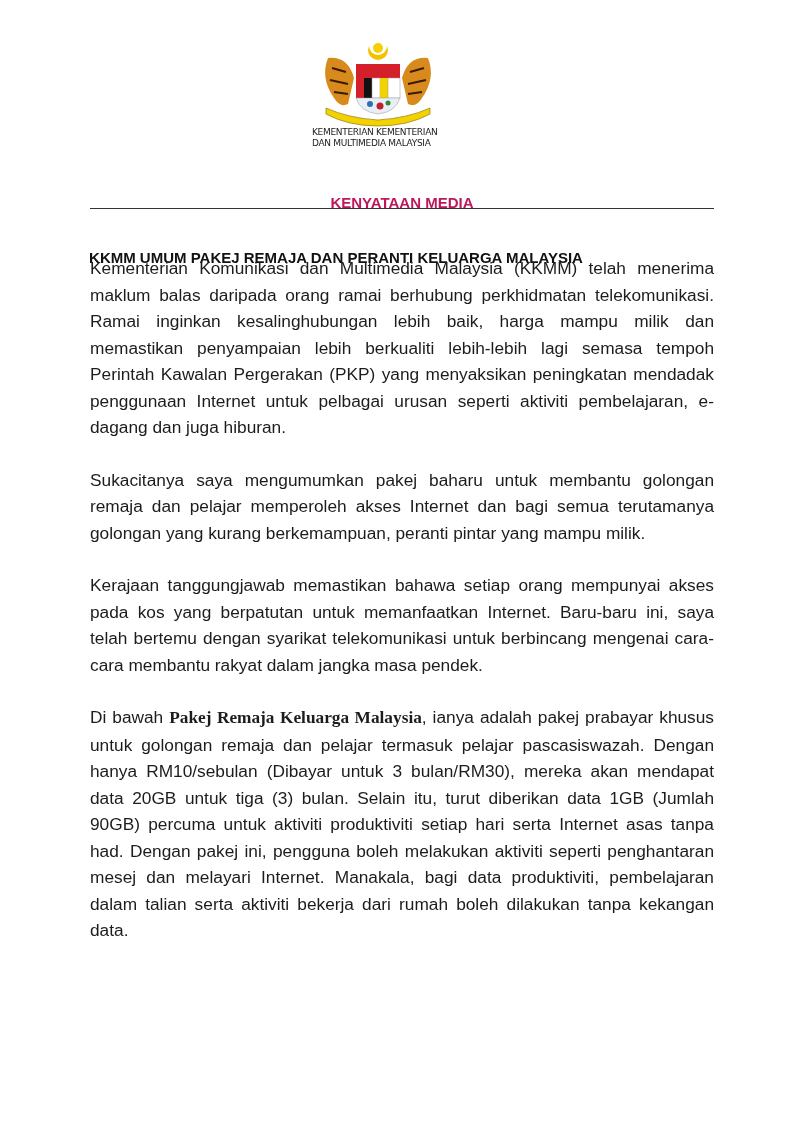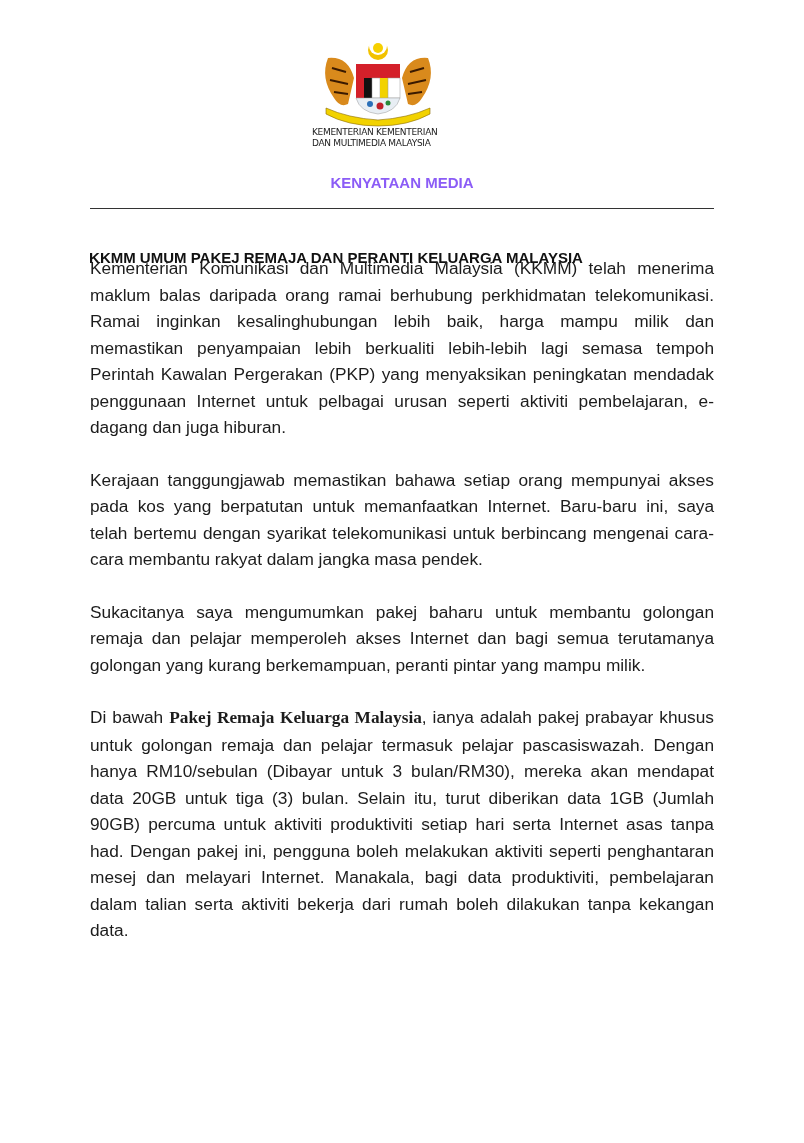--- a/index.html
+++ b/index.html
@@ -1,19 +1,19 @@
 <!DOCTYPE html>
 <html><head>
 <meta charset="utf-8">
 <style>
   html, body { margin: 0; padding: 0; background: #ffffff; }
   body { width: 804px; height: 1143px; position: relative; overflow: hidden; font-family: "Liberation Sans", sans-serif; color: #1a1a1a; }
   .logo { position: absolute; left: 318px; top: 38px; width: 120px; height: 90px; }
   .ministry { position: absolute; left: 312px; top: 127px; font-family: "DejaVu Sans", sans-serif; font-size: 9px; line-height: 11px; color: #222; letter-spacing: -0.3px; }
-  .kenyataan { position: absolute; top: 174px; left: 0; width: 804px; text-align: center; font-weight: bold; font-size: 15px; color: #8b5cf6; }
+  .kenyataan { position: absolute; top: 194px; left: 0; width: 804px; text-align: center; font-weight: bold; font-size: 15px; color: #be185d; }
   .rule { position: absolute; left: 90px; width: 624px; top: 208px; height: 0; border-top: 1.5px solid #333; }
   .headline { position: absolute; top: 221px; left: 0; width: 672px; text-align: center; font-weight: bold; font-size: 15px; color: #111; margin-top: 28px; }
   .body { position: absolute; left: 90px; width: 624px; top: 255px; font-family: "Liberation Sans", sans-serif; font-size: 17.3px; line-height: 26.5px; color: #1c1c1c; }
   .body p { margin: 0 0 26px 0; text-align: justify; }
   .body b { font-weight: bold; font-family: Liberation Serif, serif; }
 </style>
 </head>
 <body>
 
 <div class="logo">
@@ -47,16 +47,16 @@
   <div>KEMENTERIAN KEMENTERIAN</div>
   <div>DAN MULTIMEDIA MALAYSIA</div>
 </div>
 
 <div class="kenyataan">KENYATAAN MEDIA</div>
 <div class="rule"></div>
 <div class="headline">KKMM UMUM PAKEJ REMAJA DAN PERANTI KELUARGA MALAYSIA</div>
 
 <div class="body">
   <p>Kementerian Komunikasi dan Multimedia Malaysia (KKMM) telah menerima maklum balas daripada orang ramai berhubung perkhidmatan telekomunikasi. Ramai inginkan kesalinghubungan lebih baik, harga mampu milik dan memastikan penyampaian lebih berkualiti lebih-lebih lagi semasa tempoh Perintah Kawalan Pergerakan (PKP) yang menyaksikan peningkatan mendadak penggunaan Internet untuk pelbagai urusan seperti aktiviti pembelajaran, e-dagang dan juga hiburan.</p>
+  <p>Sukacitanya saya mengumumkan pakej baharu untuk membantu golongan remaja dan pelajar memperoleh akses Internet dan bagi semua terutamanya golongan yang kurang berkemampuan, peranti pintar yang mampu milik.</p>
   <p>Kerajaan tanggungjawab memastikan bahawa setiap orang mempunyai akses pada kos yang berpatutan untuk memanfaatkan Internet. Baru-baru ini, saya telah bertemu dengan syarikat telekomunikasi untuk berbincang mengenai cara-cara membantu rakyat dalam jangka masa pendek.</p>
-  <p>Sukacitanya saya mengumumkan pakej baharu untuk membantu golongan remaja dan pelajar memperoleh akses Internet dan bagi semua terutamanya golongan yang kurang berkemampuan, peranti pintar yang mampu milik.</p>
   <p><span>Di bawah </span><b>Pakej Remaja Keluarga Malaysia</b><span>, ianya adalah pakej prabayar khusus untuk golongan remaja dan pelajar termasuk pelajar pascasiswazah. Dengan hanya RM10/sebulan (Dibayar untuk 3 bulan/RM30), mereka akan mendapat data 20GB untuk tiga (3) bulan. Selain itu, turut diberikan data 1GB (Jumlah 90GB) percuma untuk aktiviti produktiviti setiap hari serta Internet asas tanpa had. Dengan pakej ini, pengguna boleh melakukan aktiviti seperti penghantaran mesej dan melayari Internet. Manakala, bagi data produktiviti, pembelajaran dalam talian serta aktiviti bekerja dari rumah boleh dilakukan tanpa kekangan data.</span></p>
 </div>
 
 </body></html>

